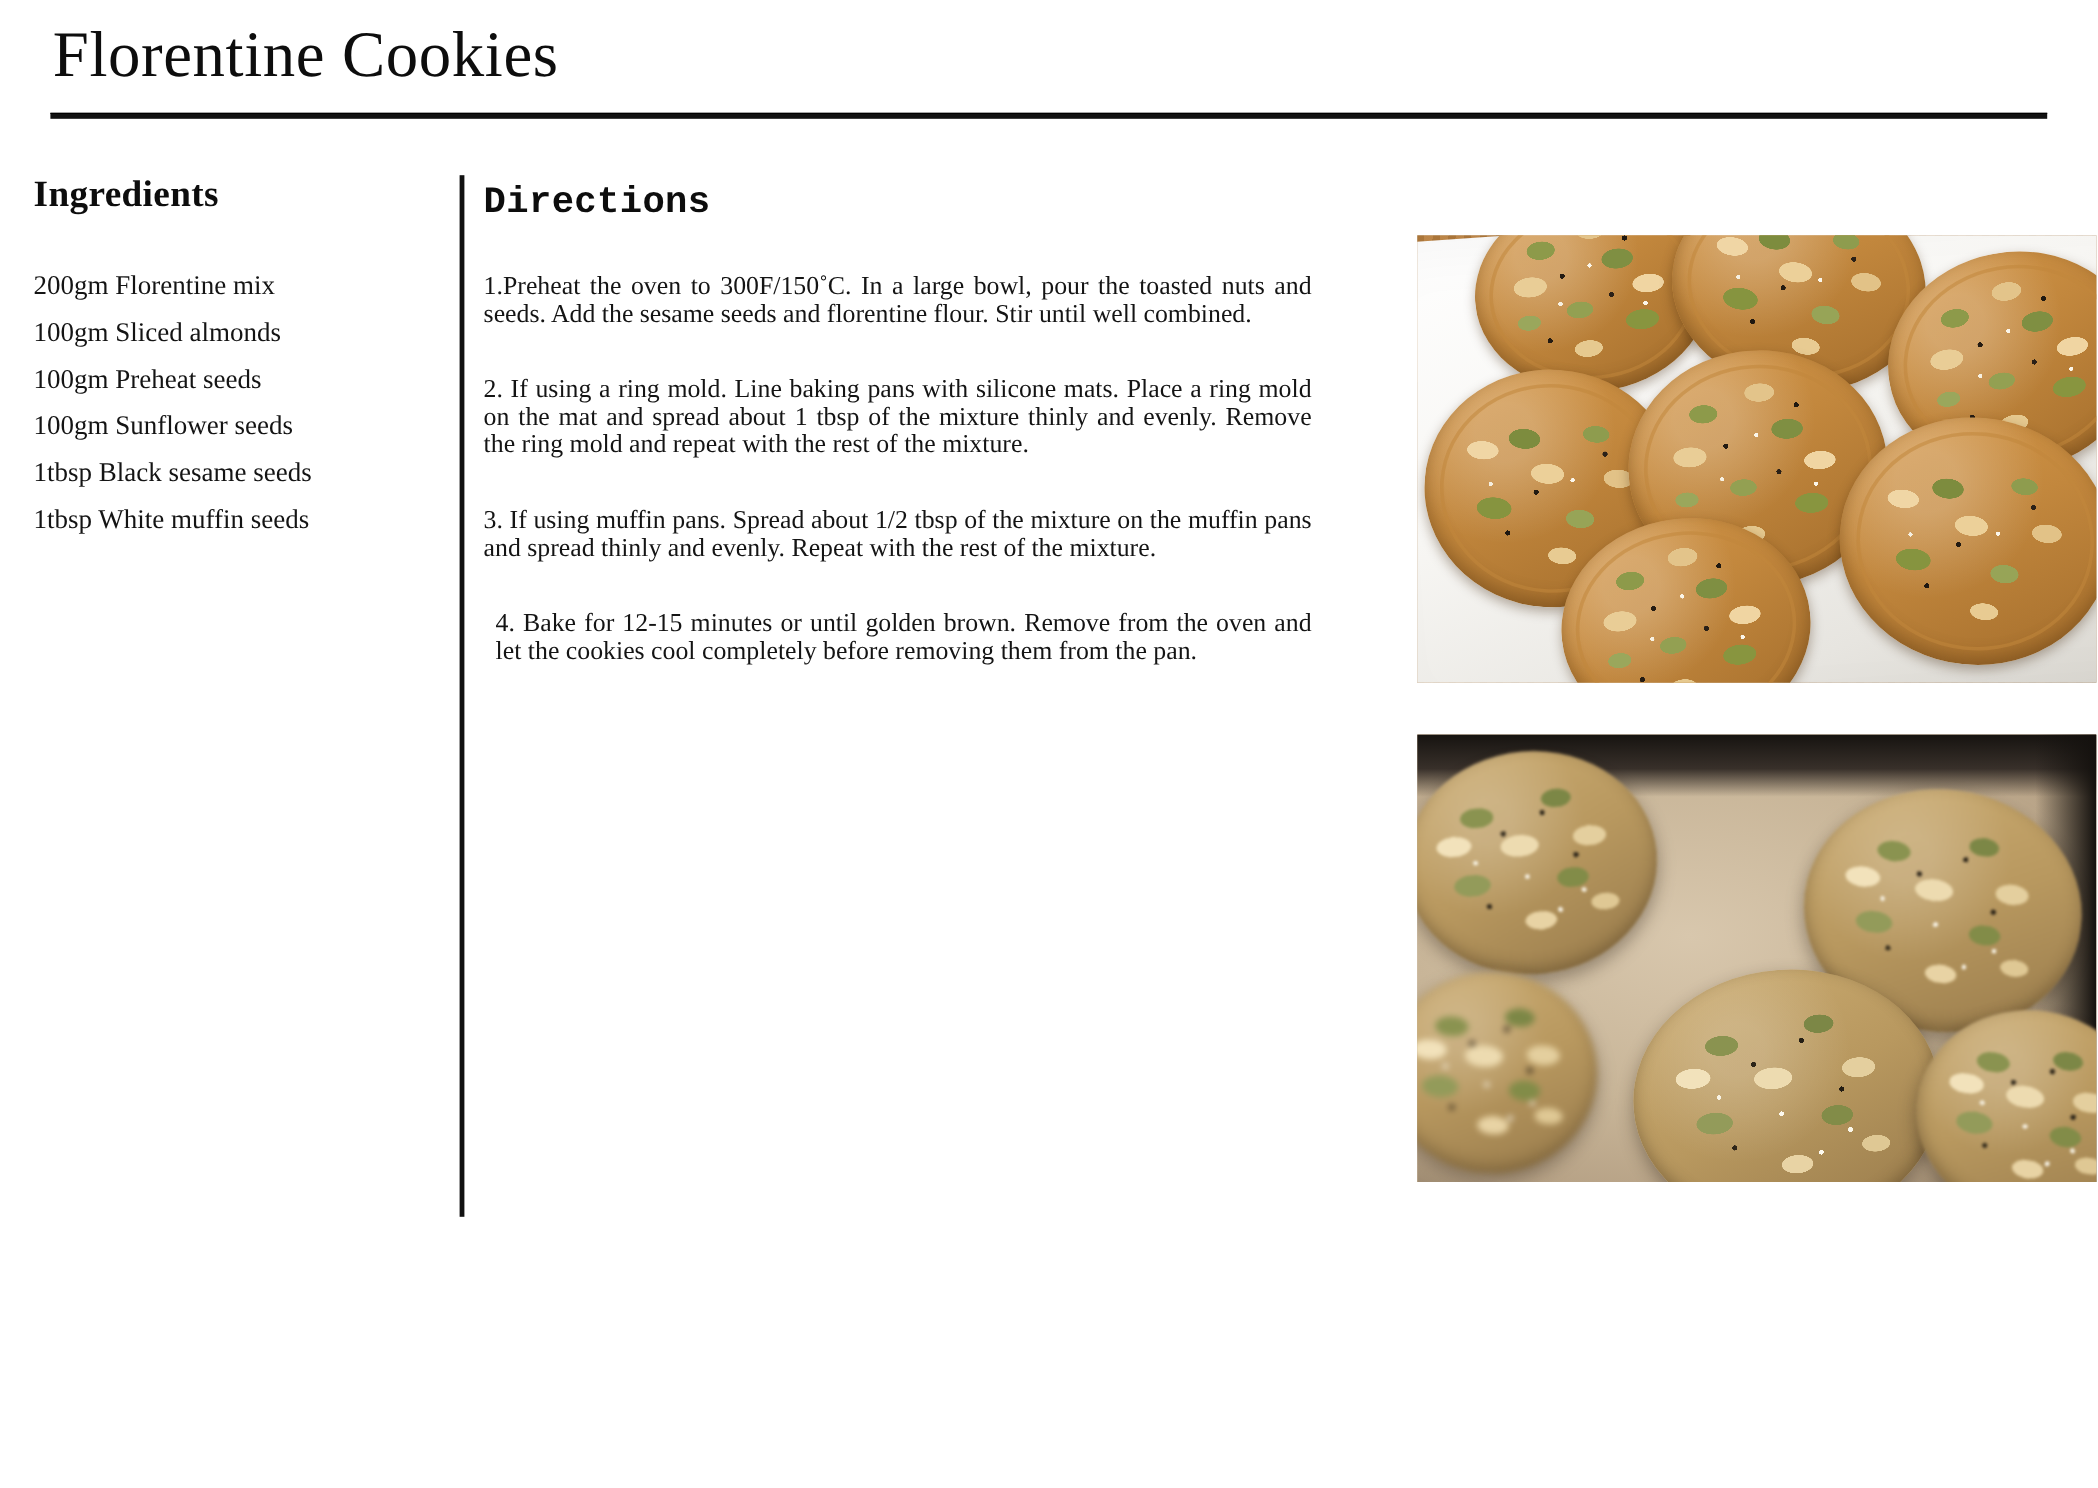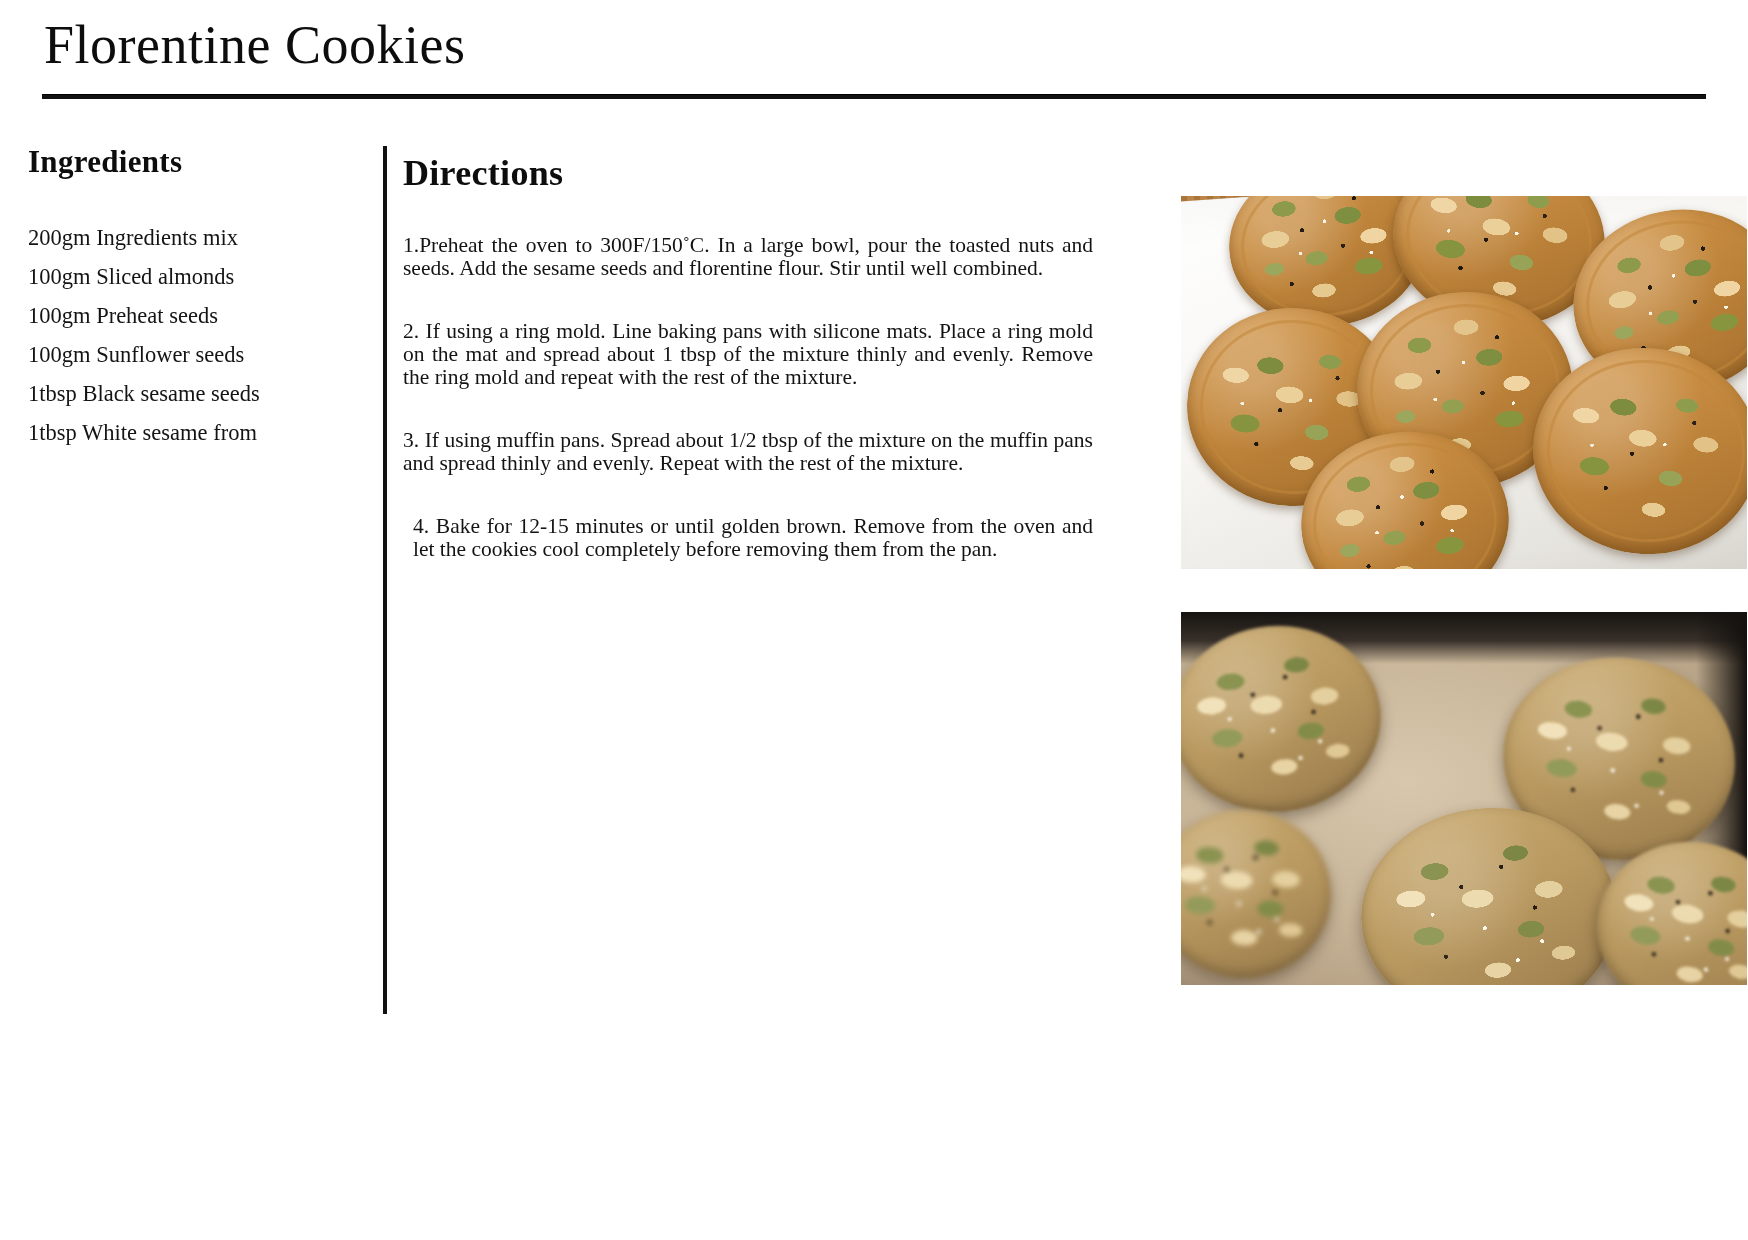--- a/index.html
+++ b/index.html
@@ -98,22 +98,22 @@
   }
 
   
   .col-directions {
     position: absolute;
     left: 403px;
     top: 12px;
     width: 690px;
   }
   .directions-heading {
-    font-family: Liberation Serif, serif;
-    font-size: 36px;
+    font-family: Liberation Mono, monospace;
+    font-size: 31px;
     font-weight: 700;
     letter-spacing: 0.3px;
     margin: 0 0 40px 0;
     color: #0d0d0d;
   }
   .step {
     font-size: 21.5px;
     line-height: 23px;
     text-align: justify;
     text-justify: inter-word;
@@ -283,26 +283,26 @@
   <header class="header">
     <h1 class="page-title">Florentine Cookies</h1>
     <div class="title-rule"></div>
   </header>
 
   <div class="columns">
 
     <section class="col-ingredients">
       <h2 class="section-heading">Ingredients</h2>
       <ul class="ingredient-list">
-        <li class="ingredient-item">200gm Ingredients mix</li>
+        <li class="ingredient-item">200gm Florentine mix</li>
         <li class="ingredient-item">100gm Sliced almonds</li>
         <li class="ingredient-item">100gm Preheat seeds</li>
         <li class="ingredient-item">100gm Sunflower seeds</li>
         <li class="ingredient-item">1tbsp Black sesame seeds</li>
-        <li class="ingredient-item">1tbsp White sesame from</li>
+        <li class="ingredient-item">1tbsp White muffin seeds</li>
       </ul>
     </section>
 
     <div class="col-divider"></div>
 
     <section class="col-directions">
       <h2 class="directions-heading">Directions</h2>
       <p class="step">1.Preheat the oven to 300F/150˚C. In a large bowl, pour the toasted nuts and seeds. Add the sesame seeds and florentine flour. Stir until well combined.</p>
       <p class="step">2. If using a ring mold. Line baking pans with silicone mats. Place a ring mold on the mat and spread about 1 tbsp of the mixture thinly and evenly. Remove the ring mold and repeat with the rest of the mixture.</p>
       <p class="step">3. If using muffin pans. Spread about 1/2 tbsp of the mixture on the muffin pans and spread thinly and evenly. Repeat with the rest of the mixture.</p>

